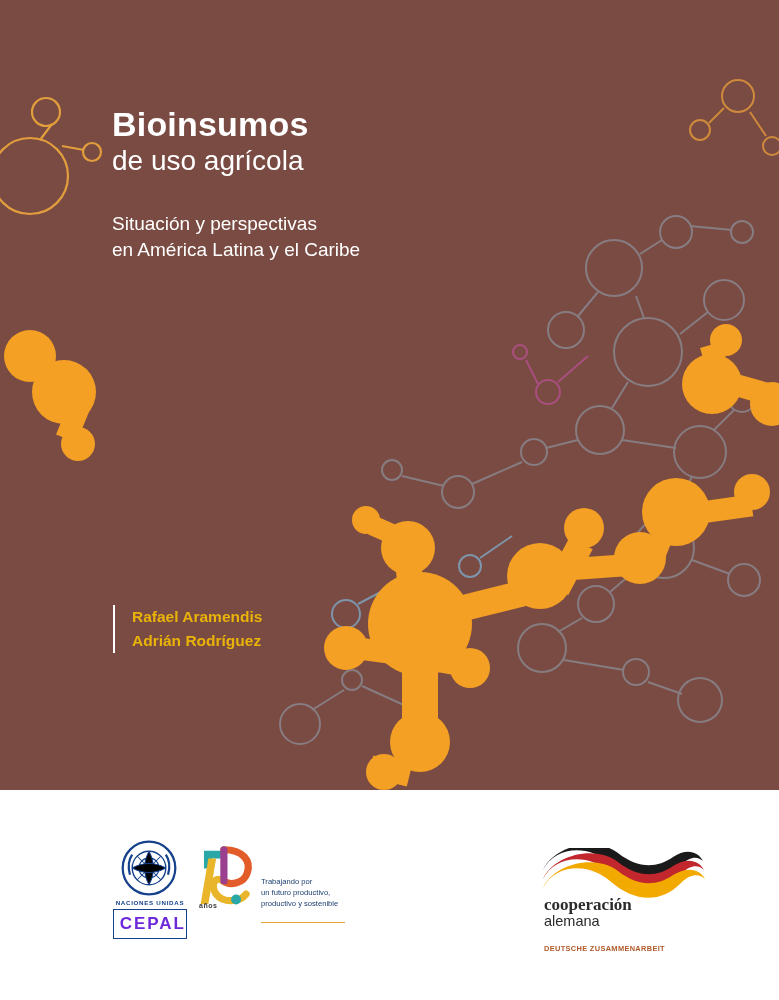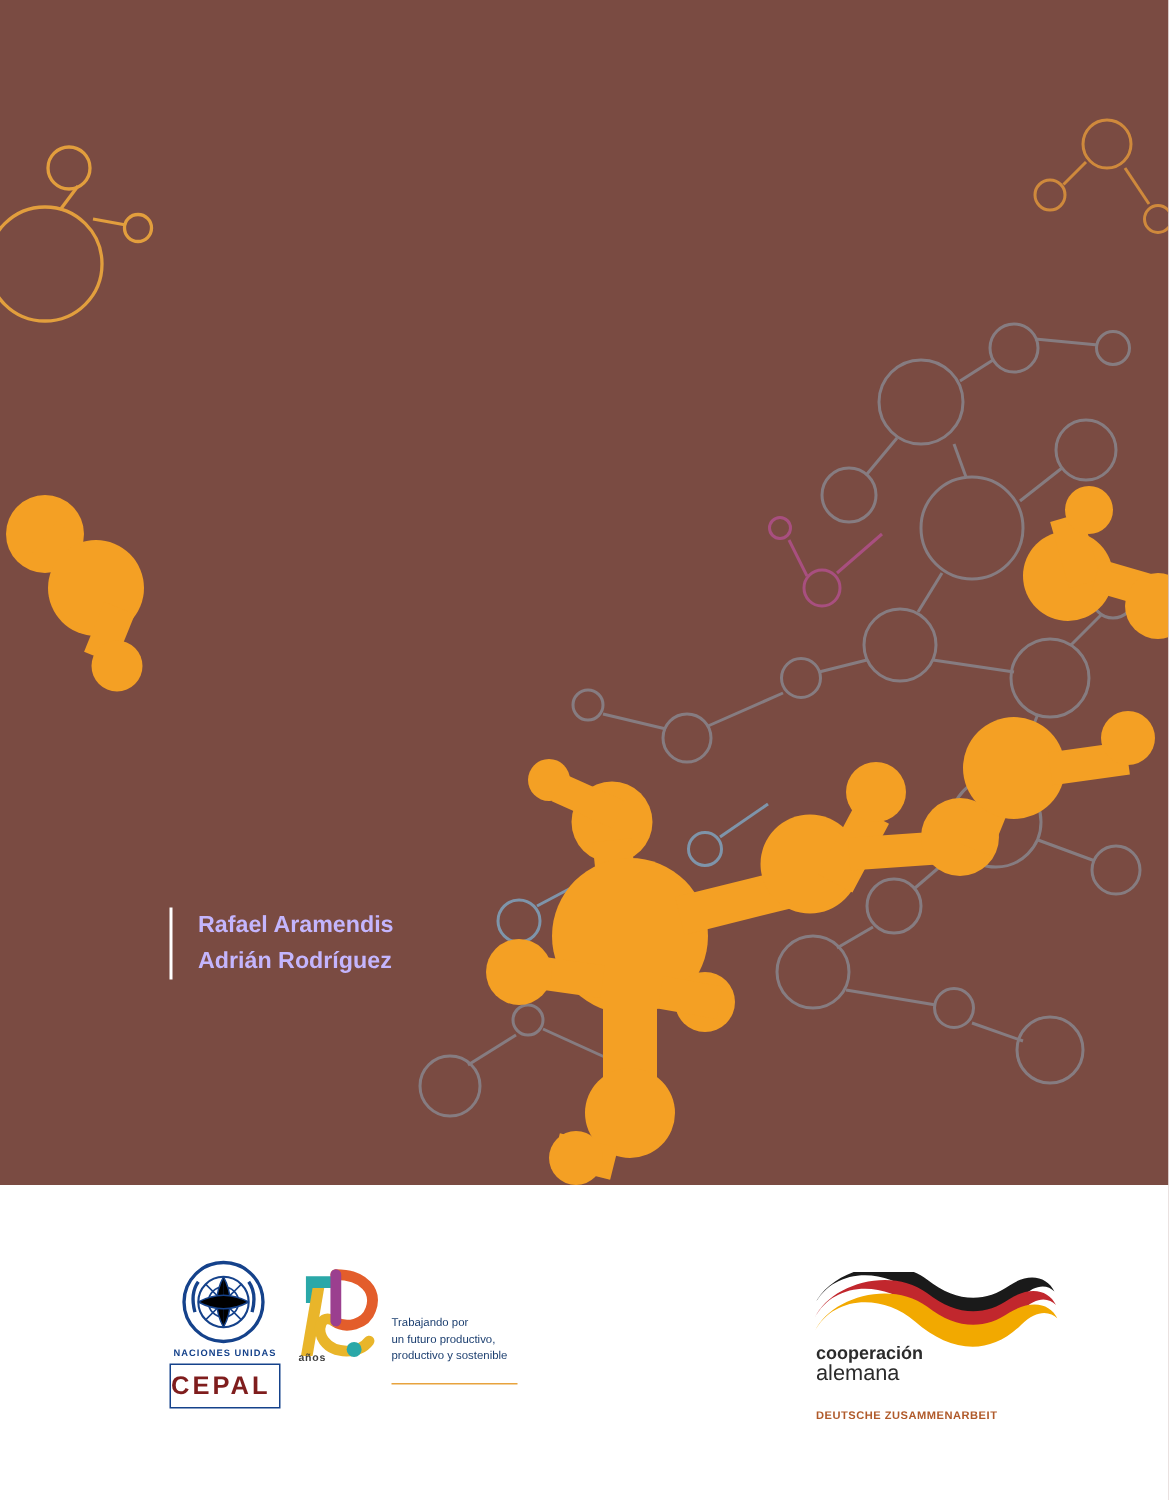--- a/index.html
+++ b/index.html
@@ -70,21 +70,21 @@
   .title-desc div {
     margin: 0;
   }
 
   .authors {
     position: absolute;
     left: 113px;
     top: 605px;
     padding-left: 17px;
     border-left: 2px solid #ffffff;
-    color: #c4b5fd;
+    color: #eab308;
     font-size: 15.5px;
     font-weight: bold;
     line-height: 1.56;
   }
   .authors div { white-space: nowrap; }
 
   .footer {
     position: absolute;
     left: 0;
     top: 790px;
@@ -123,26 +123,26 @@
     position: absolute;
     left: 0px;
     top: 69px;
     width: 74px;
     height: 30px;
     border: 1.6px solid #15428b;
     box-sizing: border-box;
   }
   .cepal-box span {
     display: block;
-    text-align: left;
+    text-align: right;
     line-height: 27px;
     font-size: 17px;
     font-weight: bold;
     letter-spacing: 2px;
-    color: #7f1d1d;
+    color: #6d28d9;
   }
 
   .anniv {
     position: absolute;
     left: 78px;
     top: 2px;
     width: 68px;
     height: 72px;
   }
   .anniv-anos {
@@ -187,23 +187,24 @@
     width: 165px;
     height: 52px;
   }
   .gc-text {
     position: absolute;
     left: 4px;
     top: 48px;
     color: #2b2b2b;
   }
   .gc-line1 {
-    font-size: 12px;
+    font-size: 17px;
     font-weight: bold;
     line-height: 1.08;
+    font-family: Liberation Serif, serif;
   }
   .gc-line2 {
     font-size: 14.5px;
     font-weight: normal;
     line-height: 1.08;
   }
   .gc-line3 {
     margin-top: 14px;
     font-size: 7.4px;
     letter-spacing: 0.35px;
@@ -335,20 +336,28 @@
         <circle cx="752" cy="492" r="18"></circle>
 
         <rect x="352" y="640" width="50" height="22" transform="rotate(8 377 651)"></rect>
         <circle cx="346" cy="648" r="22"></circle>
 
         <circle cx="470" cy="668" r="20"></circle>
         <rect x="440" y="654" width="40" height="22" transform="rotate(10 460 665)"></rect>
       </g>
     </svg>
 
+    <div class="title-block">
+      <h1 class="title-main">Bioinsumos</h1>
+      <div class="title-sub">de uso agrícola</div>
+      <div class="title-desc">
+        <div>Situación y perspectivas</div>
+        <div>en América Latina y el Caribe</div>
+      </div>
+    </div>
 
     <div class="authors">
       <div>Rafael Aramendis</div>
       <div>Adrián Rodríguez</div>
     </div>
   </div>
 
   <div class="footer">
 
     <div class="cepal-group">

